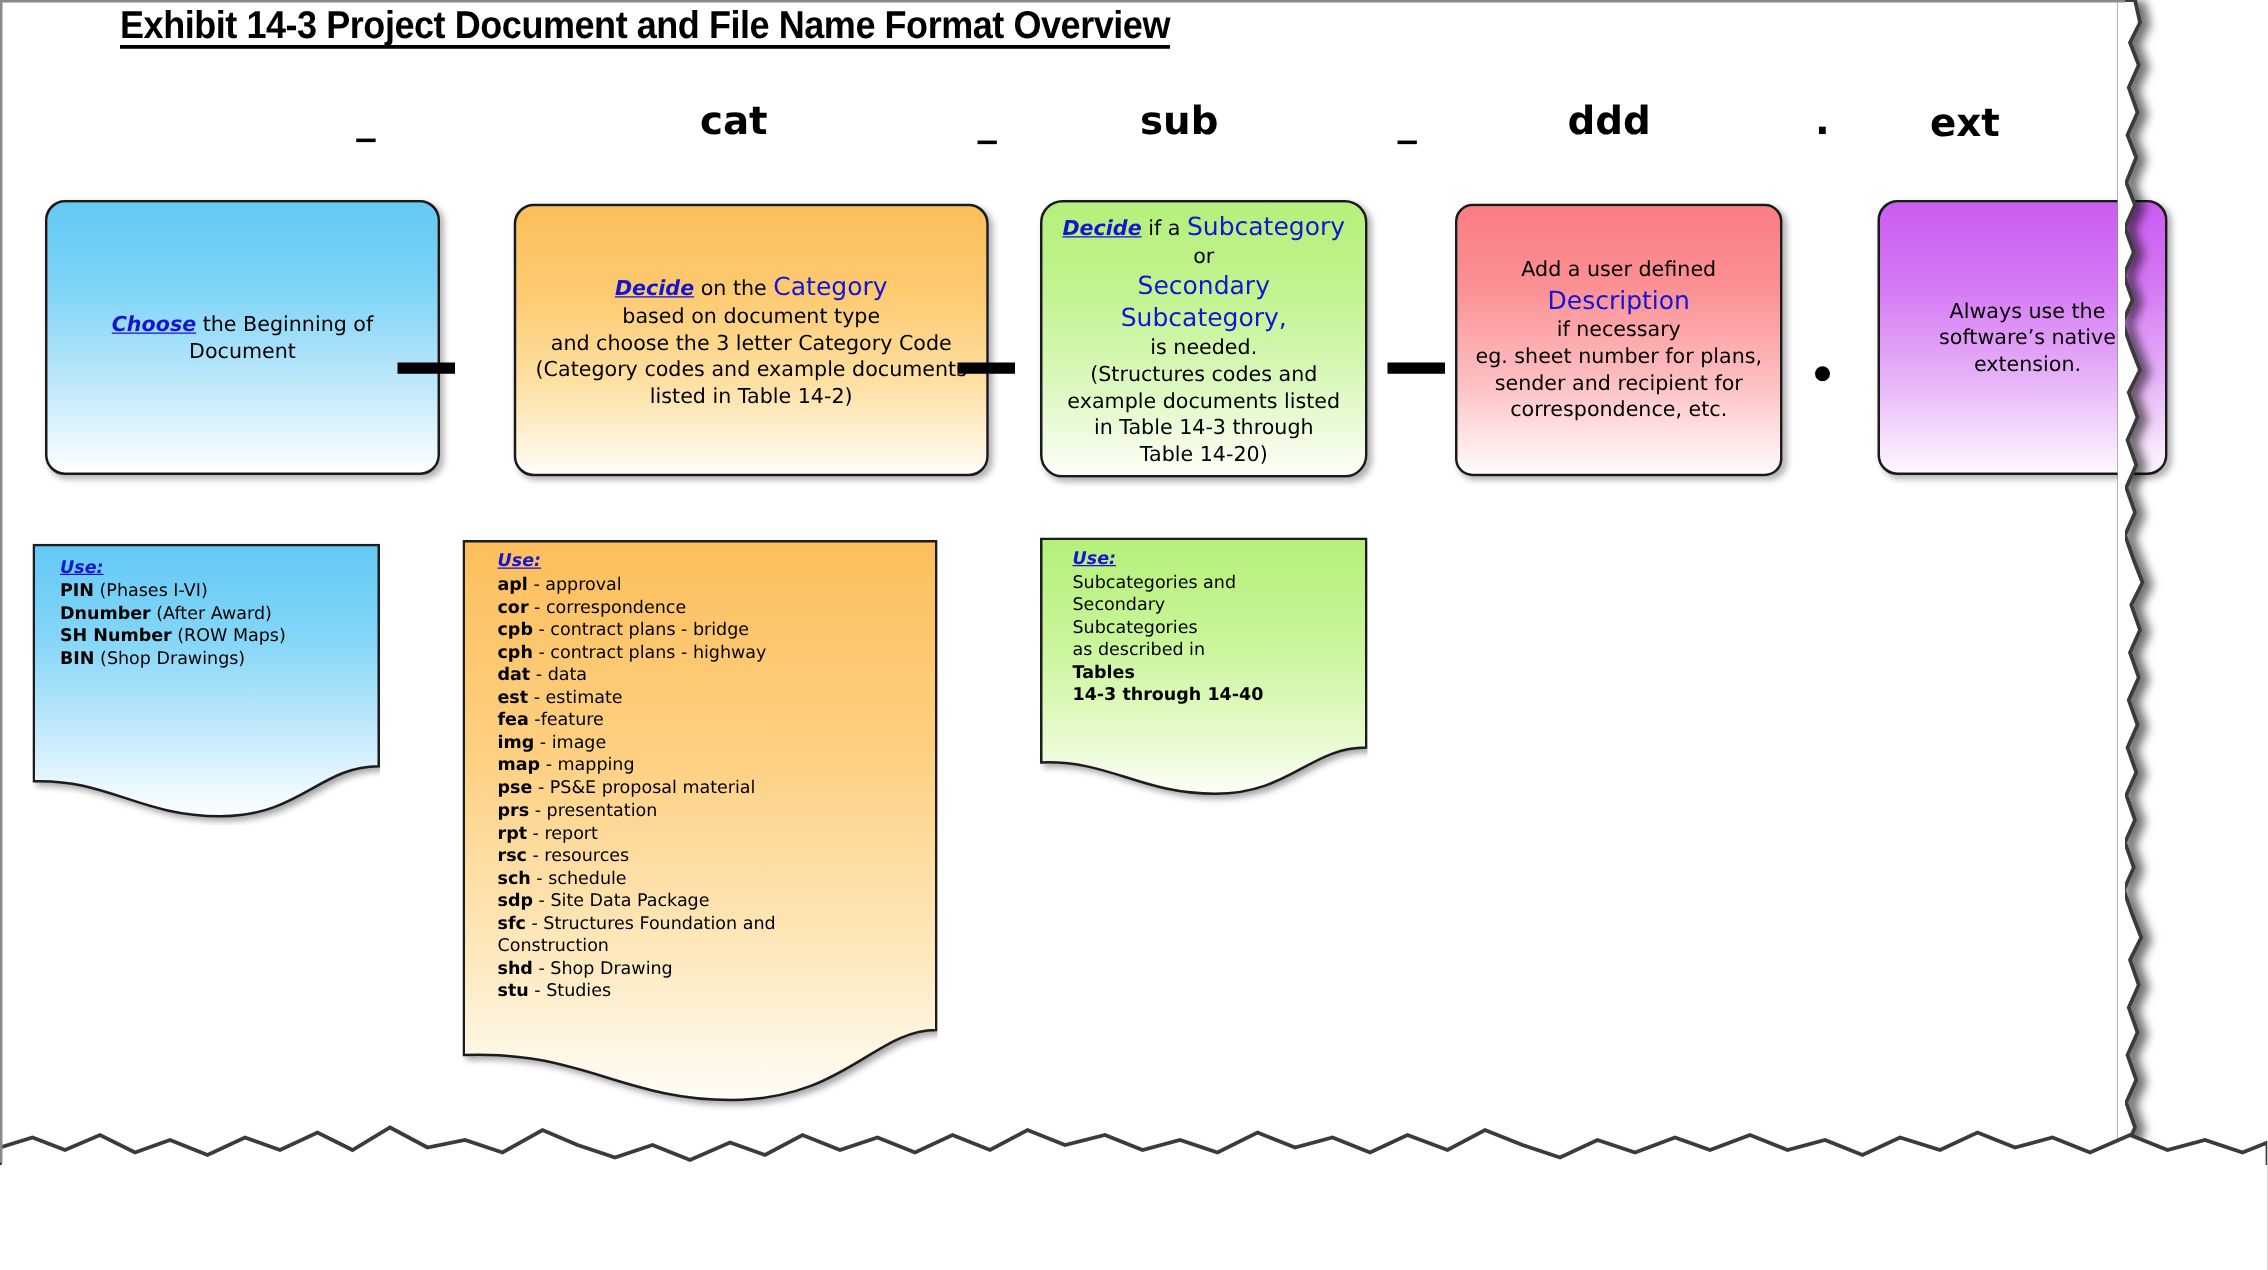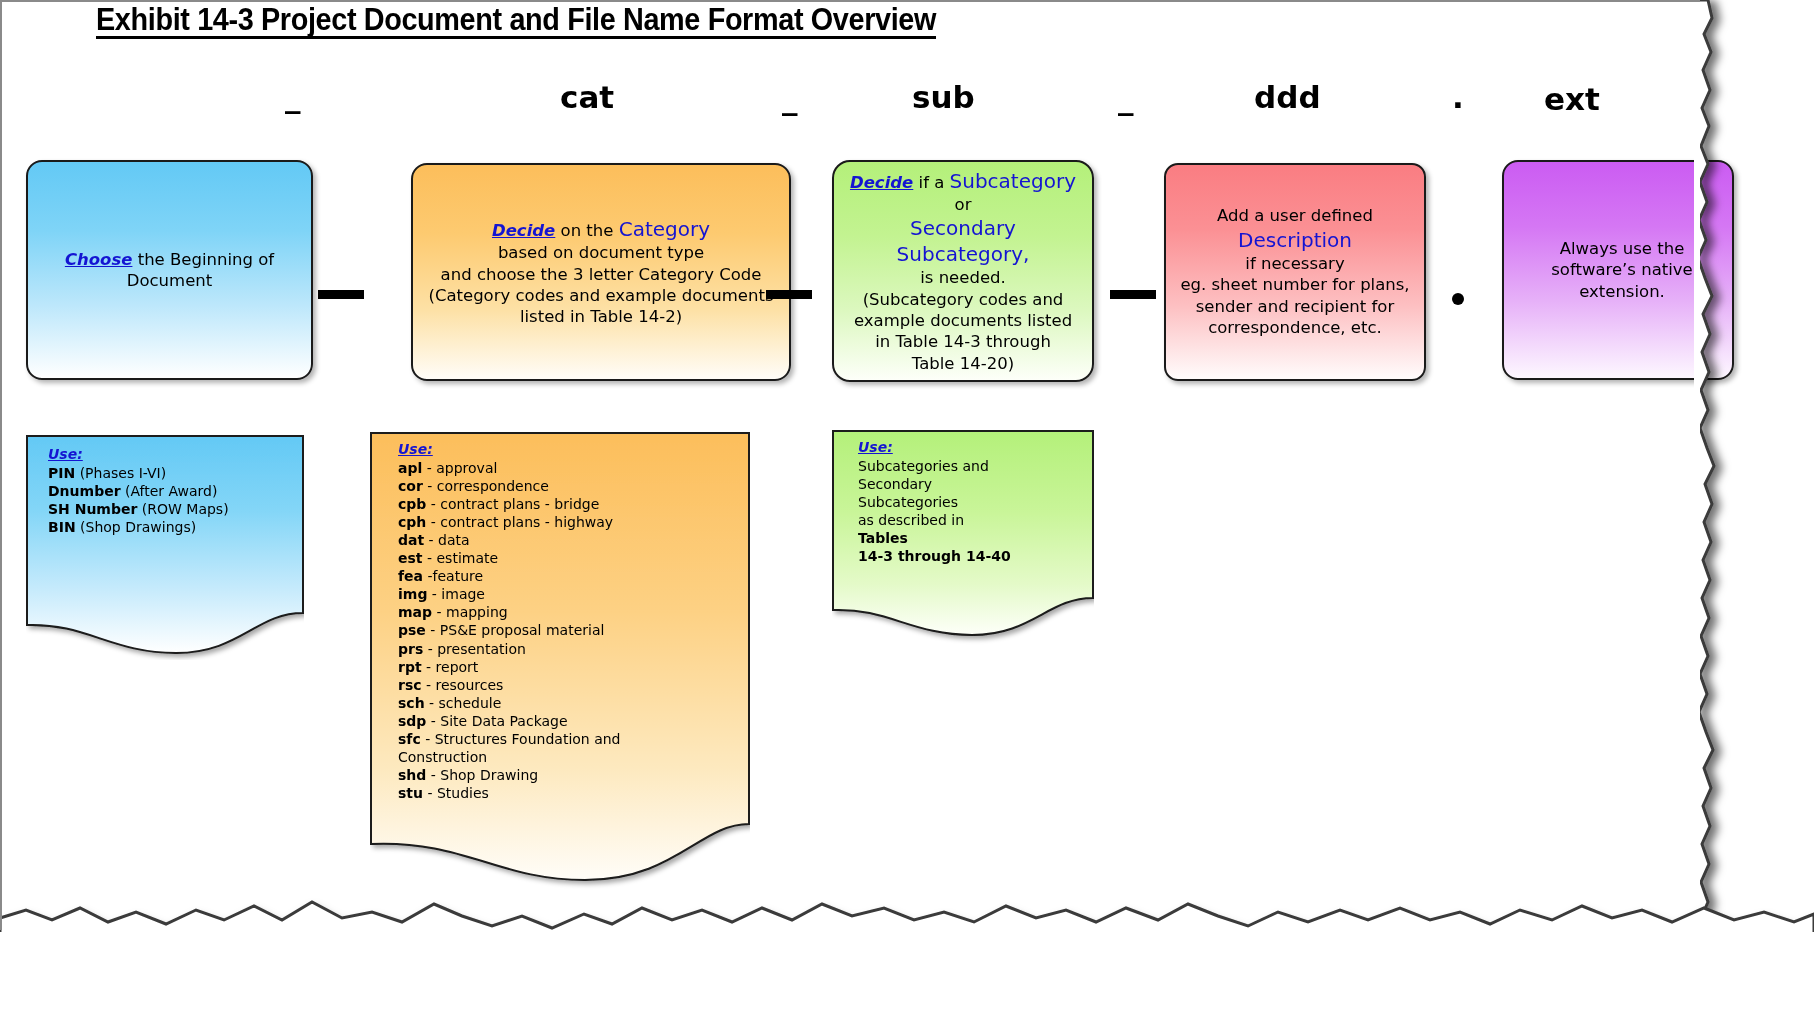--- a/index.html
+++ b/index.html
@@ -148,21 +148,21 @@
 
   <div class="token sep" style="left:285px; top:78px;">_</div>
   <div class="token big" style="left:560px; top:79px;">cat</div>
   <div class="token sep" style="left:782px; top:80px;">_</div>
   <div class="token big" style="left:912px; top:79px;">sub</div>
   <div class="token sep" style="left:1118px; top:80px;">_</div>
   <div class="token big" style="left:1254px; top:79px;">ddd</div>
   <div class="token sep" style="left:1452px; top:79px;">.</div>
   <div class="token big" style="left:1544px; top:81px;text-align:center;">ext</div>
 
-  <div class="pbox bx-blue" style="left:26px; top:160px; width:287px; height:220px;align-items:center;">
+  <div class="pbox bx-blue" style="left:36px; top:160px; width:316px; height:220px;align-items:center;">
     <div class="inner">
       <span><b class="kw">Choose</b></span><span> </span><span>the  Beginning of</span><br>
       <span>Document</span>
     </div>
   </div>
 
   <div class="dash" style="left:318px; top:290px; width:46px;"></div>
 
   <div class="pbox bx-orange" style="left:370px; top:163px; width:380px; height:218px;margin-left:41px;">
     <div class="inner">
@@ -175,21 +175,21 @@
   </div>
 
   <div class="dash" style="left:766px; top:290px; width:46px;"></div>
 
   <div class="pbox bx-green" style="left:832px; top:160px; width:262px; height:222px;">
     <div class="inner">
       <b class="kw">Decide</b><span> if a </span><span class="bigblue">Subcategory</span><br>
       <span>or</span><br>
       <span class="bigblue">Secondary Subcategory,</span><br>
       <span>is needed.</span><br>
-      <span>(Subcategory codes and</span><br>
+      <span>(Structures codes and</span><br>
       <span>example documents listed</span><br>
       <span>in Table 14-3 through</span><br>
       <span>Table 14-20)</span>
     </div>
   </div>
 
   <div class="dash" style="left:1110px; top:290px; width:46px;"></div>
 
   <div class="pbox bx-red" style="left:1164px; top:163px; width:262px; height:218px;border-radius:14px;">
     <div class="inner">

